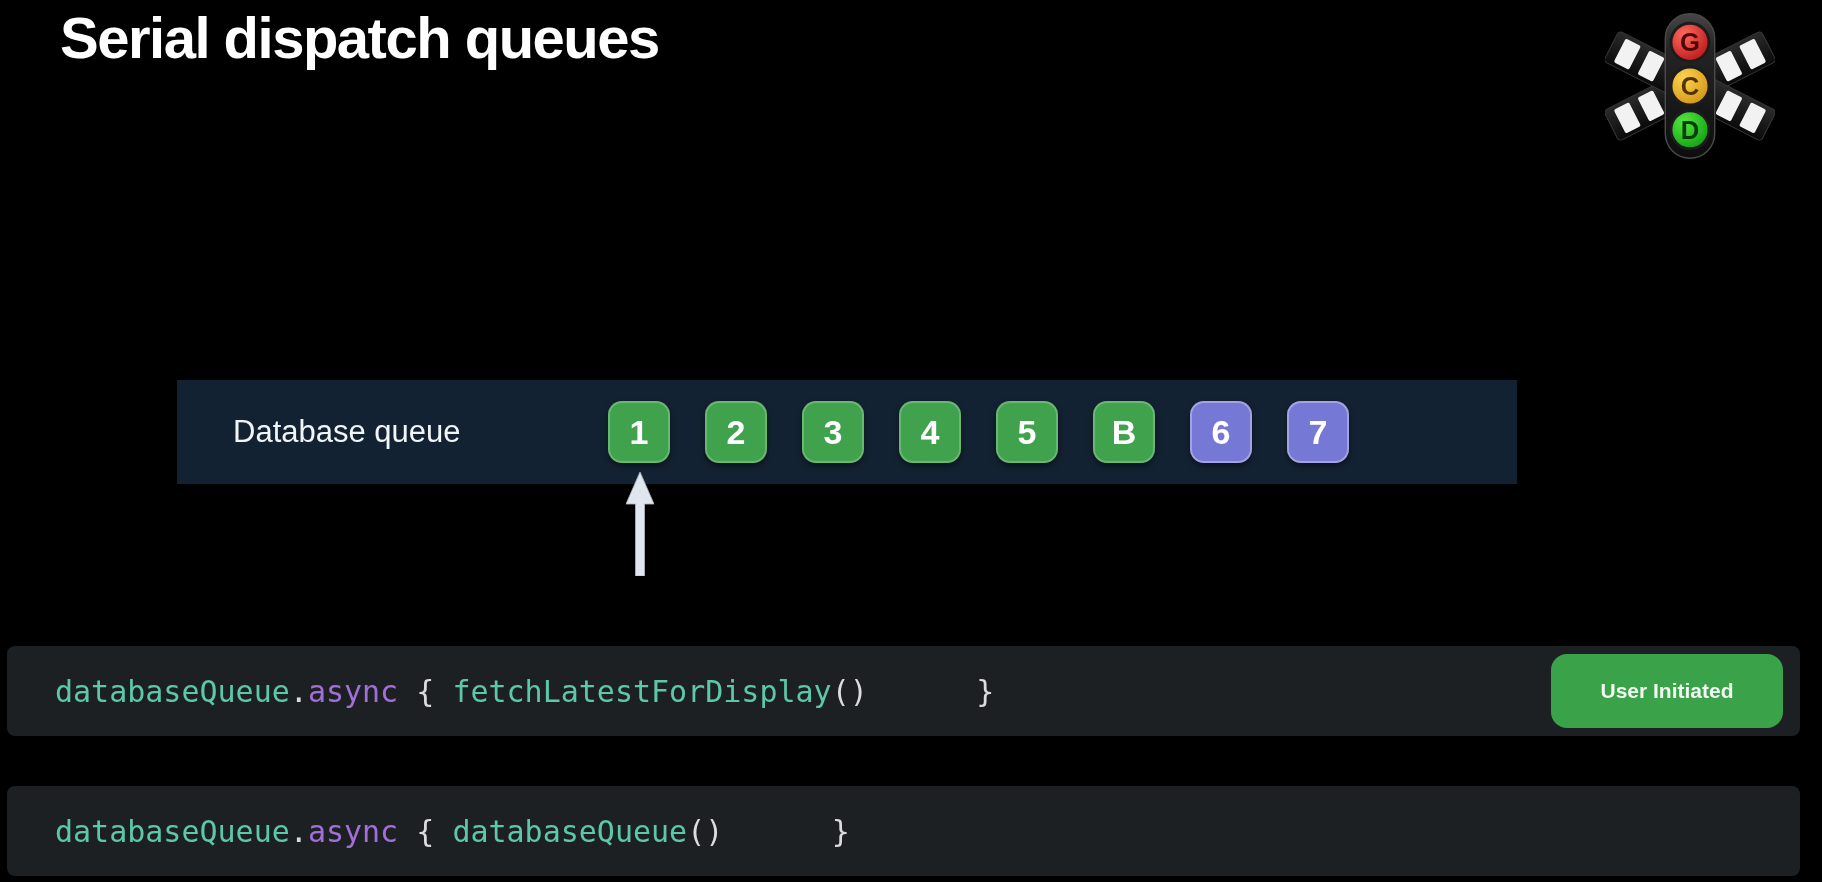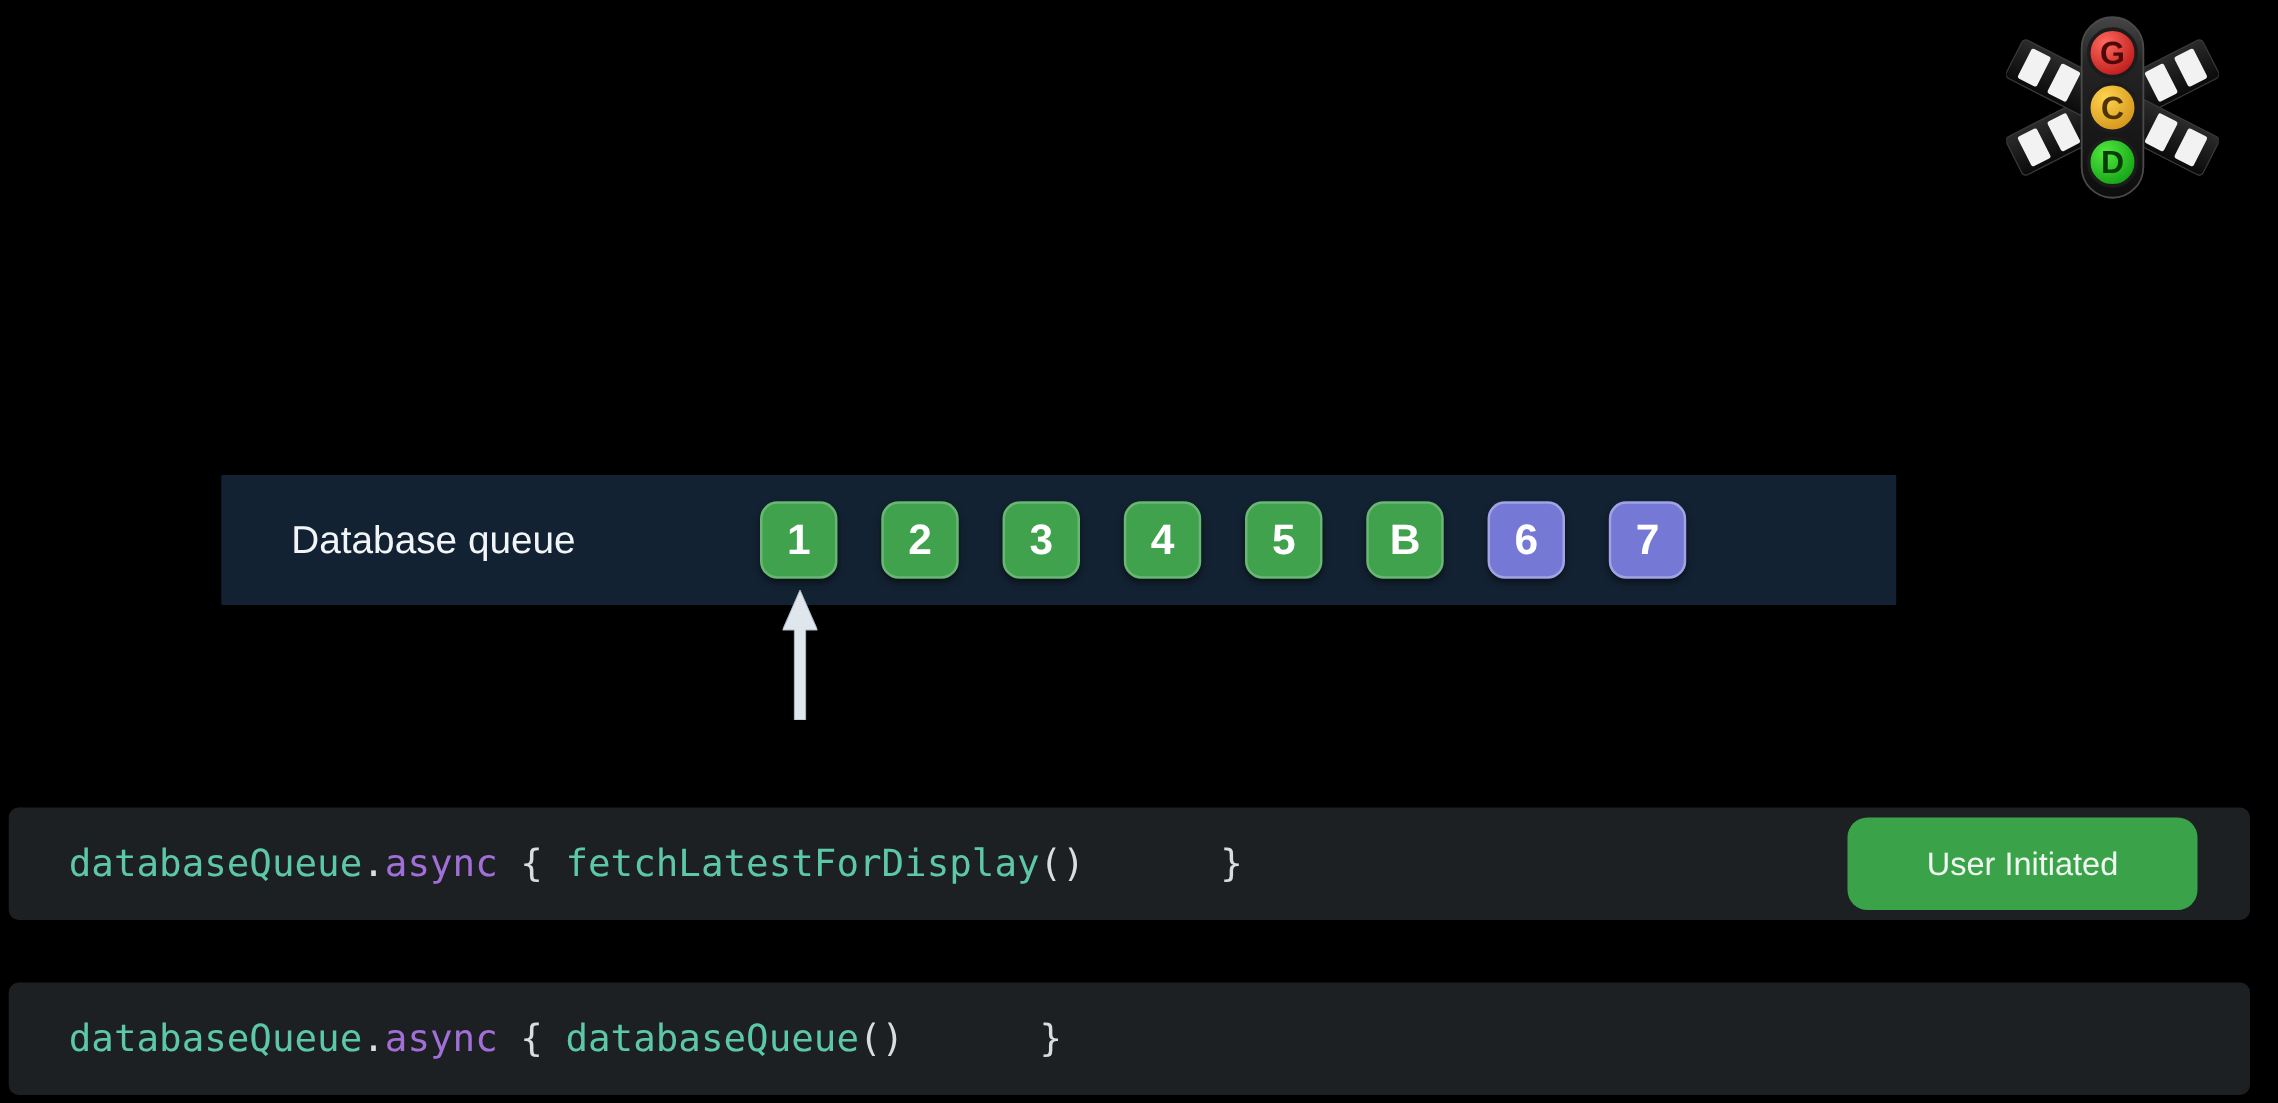--- a/index.html
+++ b/index.html
@@ -88,53 +88,54 @@
     position: absolute;
     left: 7px;
     width: 1793px;
     height: 90px;
     background: #1d2023;
     border-radius: 8px;
     display: flex;
     align-items: center;
     justify-content: space-between;
     padding-left: 48px;
-    padding-right: 42px;
+    padding-right: 17px;
   }
   .code-row.row-1 { top: 646px; }
   .code-row.row-2 { top: 786px; }
   .code {
     font-family: "DejaVu Sans Mono", "Liberation Mono", monospace;
     font-size: 30px;
     white-space: pre;
   }
   .code .tok-identifier { color: #5cc8a8; }
   .code .tok-function   { color: #5cc8a8; }
   .code .tok-keyword    { color: #a26fd9; }
   .code .tok-plain      { color: #dcdcde; }
 
   .qos-badge {
-    width: 280px;
+    width: 232px;
     height: 74px;
     border-radius: 16px;
     display: flex;
     align-items: center;
     justify-content: center;
-    font-size: 26px;
-    font-weight: 400;
+    font-size: 21px;
+    font-weight: 700;
     color: #ffffff;
   }
   .qos-badge.qos-user-initiated { background: #3aa349; color: #f0f7f0; }
   .qos-badge.qos-background     { background: #7477d1; color: #dddde6; }
 </style>
 </head>
 <body>
 
 <div class="slide">
 
+  <h1 class="title">Serial dispatch queues</h1>
 
   <svg class="logo" viewBox="0 0 170 160" xmlns="http://www.w3.org/2000/svg">
     <defs>
       <linearGradient id="pillGrad" x1="0" y1="0" x2="0" y2="1">
         <stop offset="0" stop-color="#454545"></stop>
         <stop offset="0.25" stop-color="#242424"></stop>
         <stop offset="1" stop-color="#0d0d0d"></stop>
       </linearGradient>
       <radialGradient id="gRed" cx="0.35" cy="0.3" r="0.8">
         <stop offset="0" stop-color="#ff6a5e"></stop>

